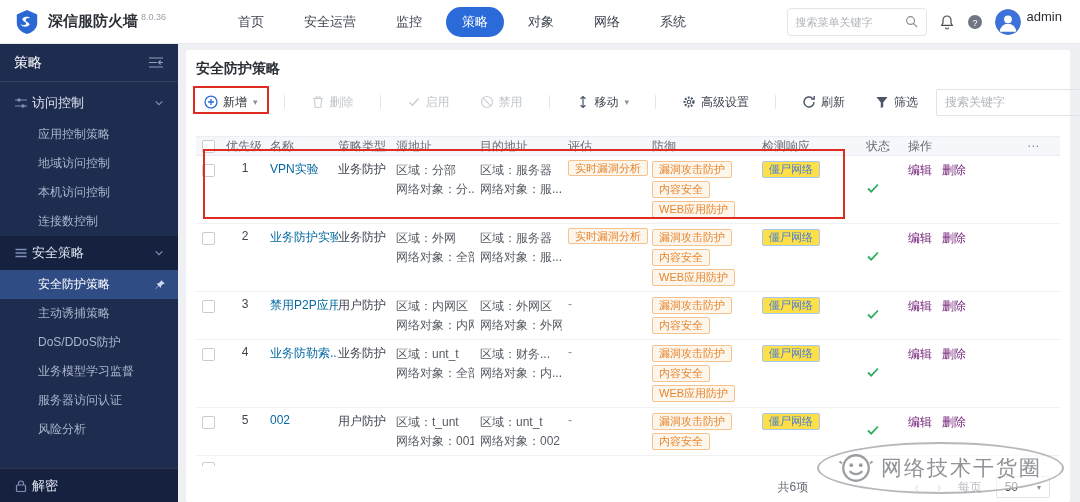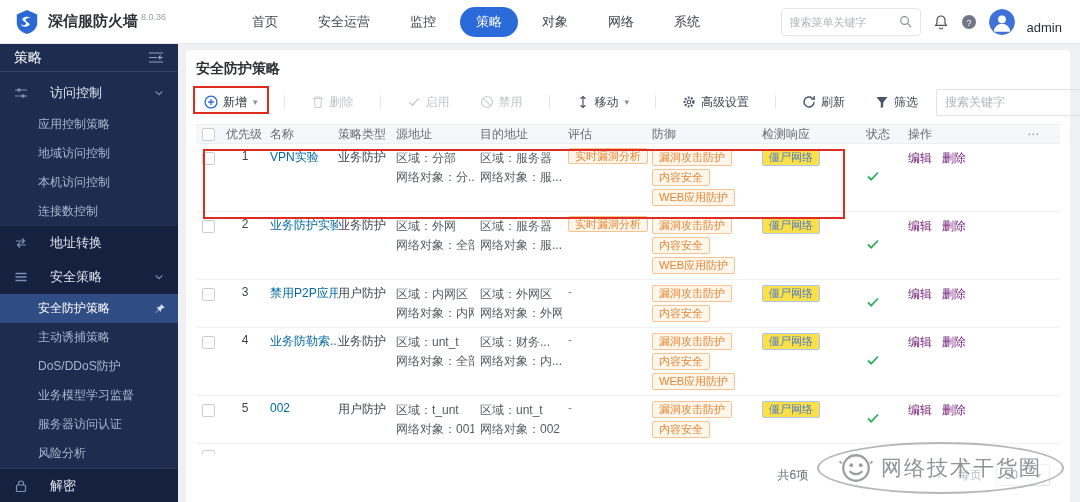--- a/index.html
+++ b/index.html
@@ -5,43 +5,43 @@
   *{box-sizing:border-box;margin:0;padding:0}
   html,body{width:1080px;height:502px;overflow:hidden}
   body{font-family:"Liberation Sans","DejaVu Sans",sans-serif;font-size:12px;color:#333;background:#fff;position:relative}
   .icon{display:inline-block}
   .icon svg{display:block;width:100%;height:100%}
 
   
   .topbar{height:44px;display:flex;align-items:center;padding:0 18px 0 14px;background:#fff;border-bottom:1px solid #e9eaee;position:relative;z-index:5}
   .logo{width:26px;height:26px}
   .brand{font-size:15px;font-weight:bold;margin-left:8px;color:#2b2f36}
-  .version{font-size:9px;color:#9aa0a8;margin:-10px 14px 0 3px}
+  .version{font-size:9px;color:#9aa0a8;margin:-10px 0 0 3px}
   .top-nav{display:flex;align-items:center;margin-left:56px;gap:8px}
   .nav-item{padding:6px 16px;font-size:13px;color:#3f4450;cursor:pointer;border-radius:15px;white-space:nowrap}
   .nav-item.active{background:#2b6bd9;color:#fff}
   .topbar-right{margin-left:auto;display:flex;align-items:center;gap:12px}
   .menu-search{width:140px;height:28px;border:1px solid #e3e5e9;border-radius:4px;display:flex;align-items:center;padding:0 8px}
   .menu-search input{flex:1;border:none;outline:none;background:transparent;font:inherit;font-size:11px;color:#3f4450;min-width:0}
   .menu-search input::placeholder{color:#aeb2b9}
   .menu-search .icon{width:13px;height:13px;color:#8a8f97;flex:none}
   .tb-icon{width:16px;height:16px;color:#4a4f57;cursor:pointer}
-  .user-wrap{display:flex;align-items:flex-end;gap:12px;cursor:pointer}
+  .user-wrap{display:flex;align-items:flex-start;gap:6px;cursor:pointer}
   .avatar{width:26px;height:26px;border-radius:50%;overflow:hidden}
   .user{font-size:13px;color:#2b2f36}
 
   
   .layout{display:flex;height:458px}
 
   
   .sidebar{width:178px;background:#1e2c50;color:#c6cfdf;display:flex;flex-direction:column;flex:none}
   .sb-header{height:38px;display:flex;align-items:center;justify-content:space-between;padding:0 14px;color:#fff;font-size:14px;border-bottom:1px solid rgba(255,255,255,.1)}
   .sb-header .icon{width:16px;height:13px;color:#8fa0c0;cursor:pointer}
   .sb-nav{flex:1;padding-top:4px}
-  .sb-group{height:34px;display:flex;align-items:center;gap:22px;padding:0 14px;font-size:13px;color:#dde3ee;cursor:pointer}
+  .sb-group{height:34px;display:flex;align-items:center;gap:4px;padding:0 14px;font-size:13px;color:#dde3ee;cursor:pointer}
   .sb-group.band{background:rgba(8,15,34,.35)}
   .sb-group .icon{width:14px;height:14px;color:#7e90b5;flex:none}
   .sb-group .lbl{flex:1;white-space:nowrap}
   .sb-group .chev{width:10px;height:10px;color:#7e90b5}
   .sb-child{height:29px;display:flex;align-items:center;padding:0 12px 0 38px;font-size:12px;color:#aab5cb;cursor:pointer}
   .sb-child .lbl{flex:1;white-space:nowrap}
   .sb-child.active{background:#2f4c85;color:#fff}
   .sb-child .pin{width:12px;height:12px;color:#cfd9ec;flex:none}
   .sb-footer .sb-group{border-top:1px solid rgba(255,255,255,.1);background:rgba(8,15,34,.35)}
 
@@ -60,21 +60,21 @@
   .caret{font-size:9px;color:#8a8f97;margin-left:1px}
   .sep{width:1px;height:14px;background:#e4e6ea;margin:0 4px;flex:none}
   .toolbar-right{margin-left:auto;display:flex;align-items:center;gap:10px}
   .search-box{width:168px;height:27px;border:1px solid #e0e3e8;border-radius:2px;display:flex;padding:0 8px}
   .search-box input{flex:1;border:none;outline:none;background:transparent;font:inherit;font-size:12px;min-width:0}
   .search-box input::placeholder{color:#b0b4bb}
   .search-box .icon{width:13px;height:13px;color:#9aa0a8;flex:none}
 
   
   .t-head,.t-row,.partial-row{display:grid;grid-template-columns:30px 44px 68px 58px 84px 88px 84px 110px 104px 42px 62px 1fr}
-  .t-head{background:#f5f7fa;border-top:1px solid #eceef2;border-bottom:1px solid #eceef2;height:20px;align-items:center;color:#666c76;margin-top:6px}
+  .t-head{background:#f5f7fa;border-top:1px solid #eceef2;border-bottom:1px solid #eceef2;height:20px;align-items:center;color:#666c76;margin-top:18px}
   .cell{padding-right:6px;min-width:0;font-size:12px}
   .cb-cell{display:flex;justify-content:center;align-items:center}
   .cb{width:13px;height:13px;border:1px solid #c8cdd5;border-radius:2px;background:#fff;display:inline-block;cursor:pointer}
   .more{text-align:right;padding-right:20px}
   .more-dots{color:#8a8f97;letter-spacing:1px;cursor:pointer}
   .t-row{padding:5px 0;border-bottom:1px solid #f0f1f4;align-items:start}
   .t-row .cb-cell{padding-top:3px}
   .pri{text-align:center;color:#3f4450}
   .name-link{color:#0369a1;text-decoration:none;cursor:pointer;white-space:nowrap;overflow:hidden}
   .type-cell{color:#3f4450}
@@ -195,28 +195,20 @@
         </div>
         <div class="sb-child">
           <span class="lbl">本机访问控制</span>
         </div>
         <div class="sb-child">
           <span class="lbl">连接数控制</span>
         </div>
         <div class="sb-group band">
           <span class="icon">
             <svg viewBox="0 0 14 14">
-              <path d="M2 5h8M8 2.5L10.5 5 8 7.5M12 9H4M6 6.5L3.5 9 6 11.5" fill="none" stroke="currentColor" stroke-width="1.2"></path>
-            </svg>
-          </span>
-          <span class="lbl">地址转换</span>
-        </div>
-        <div class="sb-group band">
-          <span class="icon">
-            <svg viewBox="0 0 14 14">
               <path d="M1.5 3.5h11M1.5 7h11M1.5 10.5h11" stroke="currentColor" stroke-width="1.3"></path>
             </svg>
           </span>
           <span class="lbl">安全策略</span>
           <span class="icon chev">
             <svg viewBox="0 0 12 12">
               <path d="M2 4l4 4 4-4" fill="none" stroke="currentColor" stroke-width="1.4"></path>
             </svg>
           </span>
         </div>

